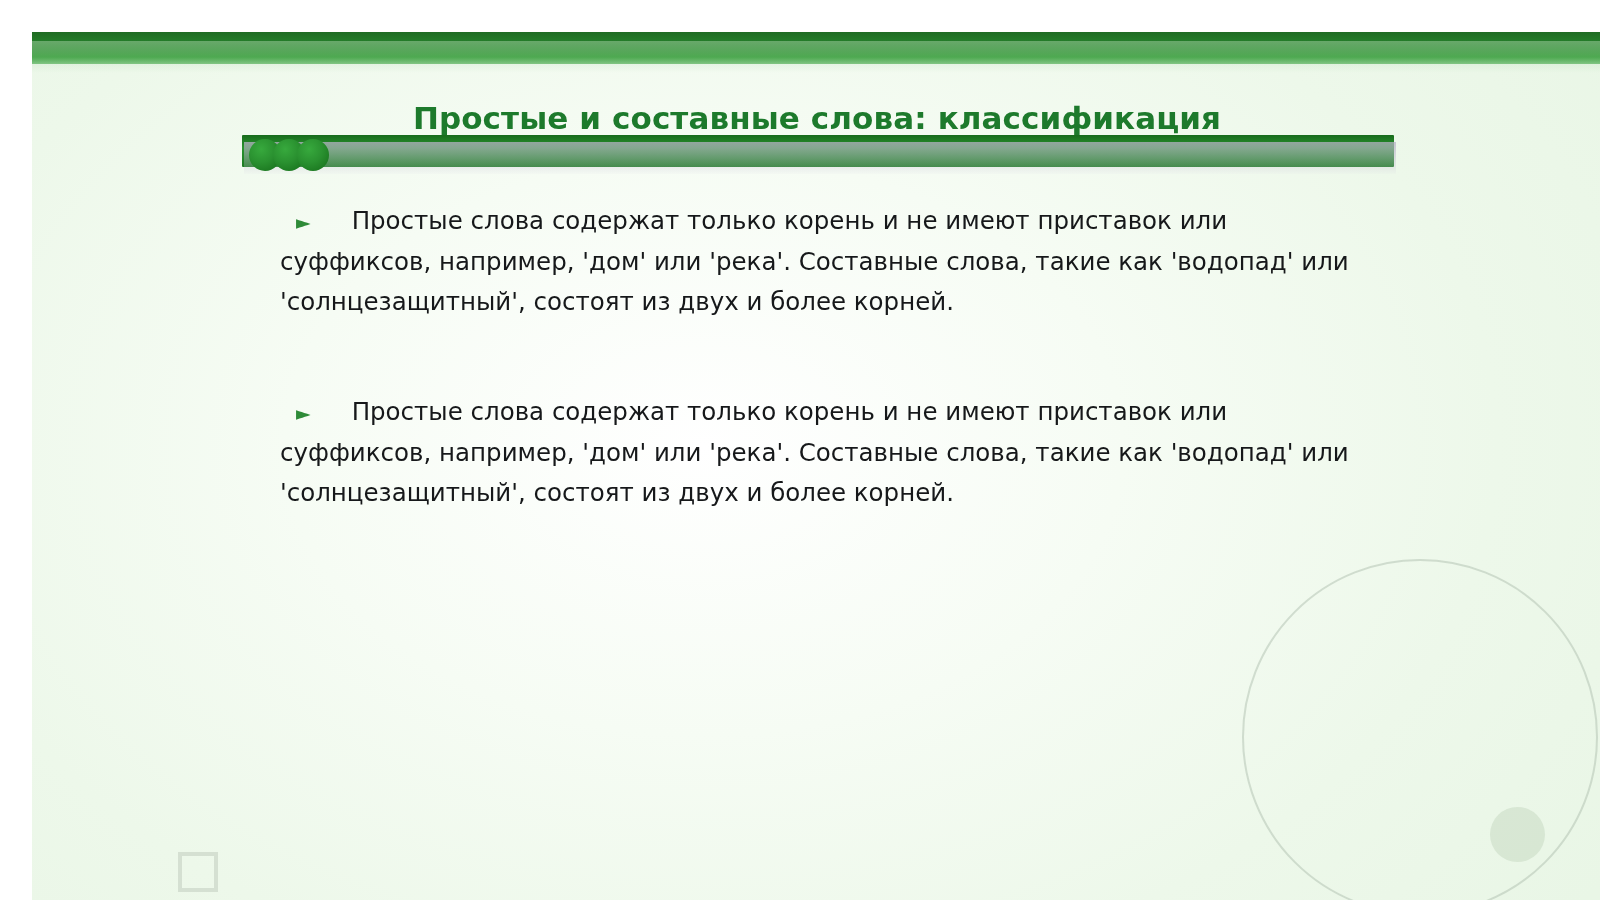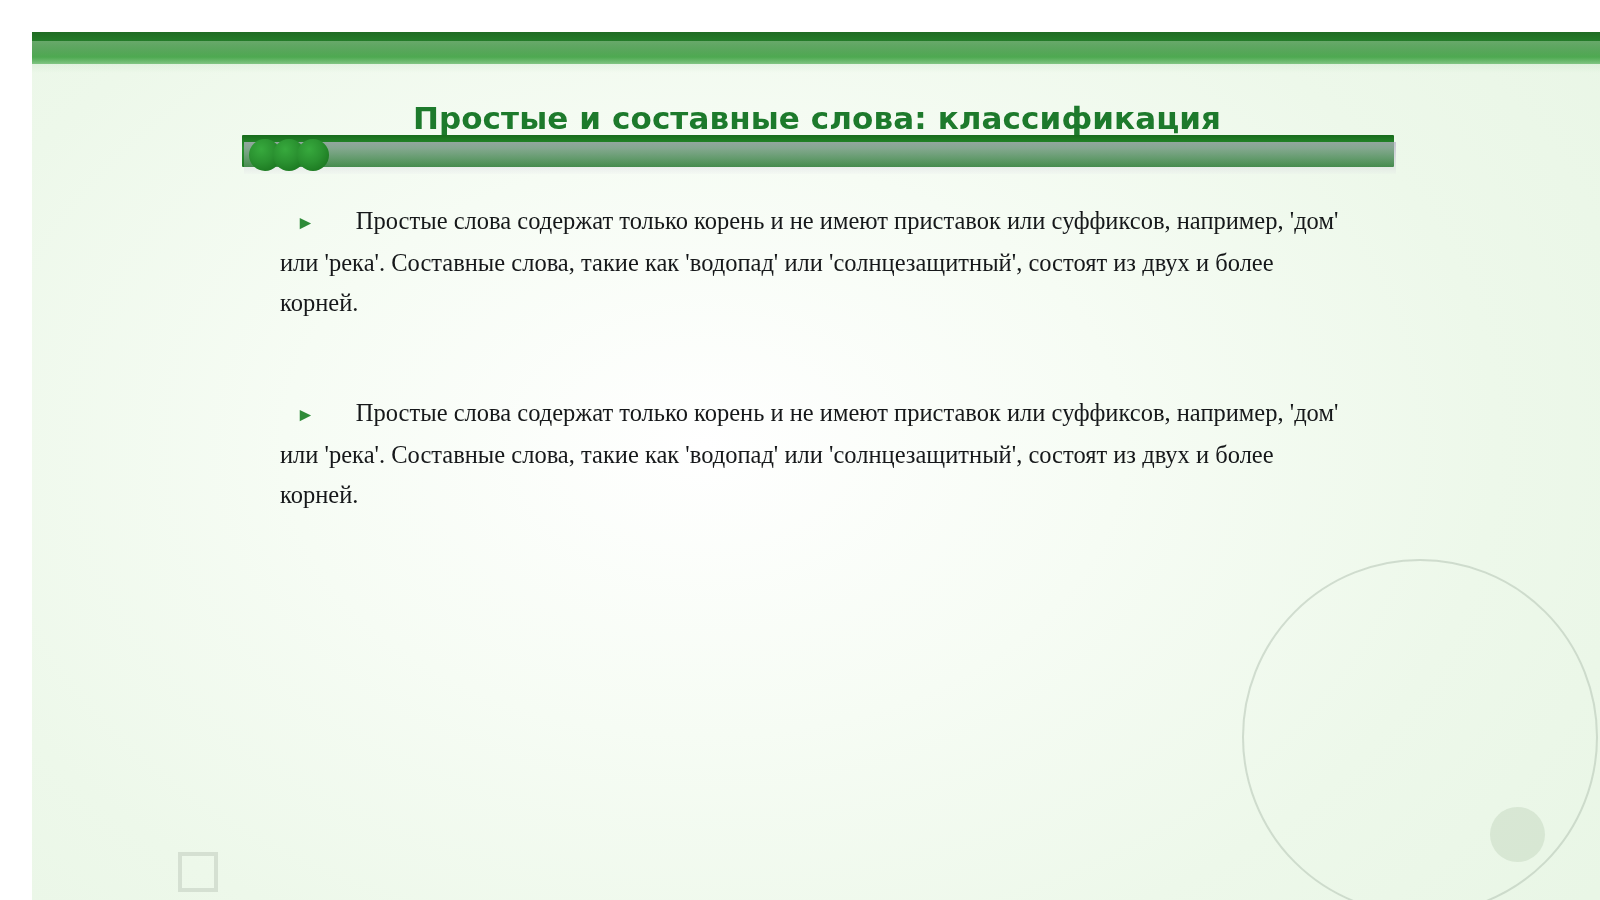--- a/index.html
+++ b/index.html
@@ -92,21 +92,20 @@
   .rule-dot.d1 { left: 7px; }
   .rule-dot.d2 { left: 31px; }
   .rule-dot.d3 { left: 55px; }
 
   
   .body {
     position: absolute;
     left: 216px;
     top: 137px;
     width: 1150px;
-    font-family: Liberation Serif, serif;
   }
   .bullet {
     position: relative;
     margin-bottom: 38px;
     font-size: 24.5px;
     line-height: 40px;
     color: #16181a;
     text-align: left;
   }
   .bullet:last-child { margin-bottom: 0; }

